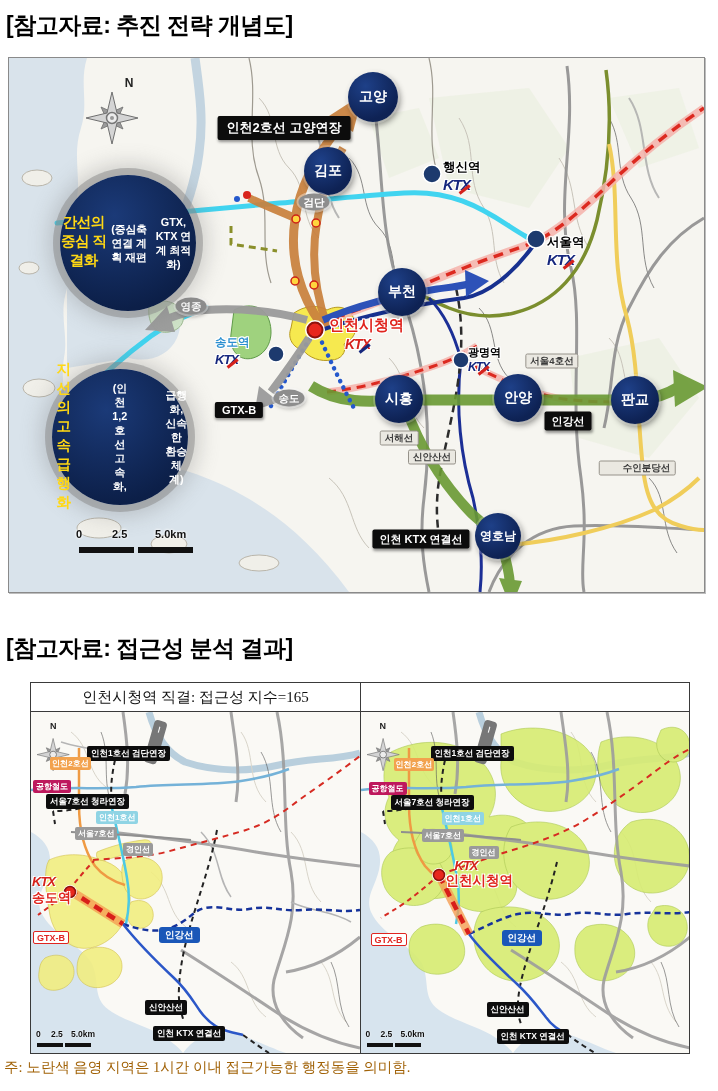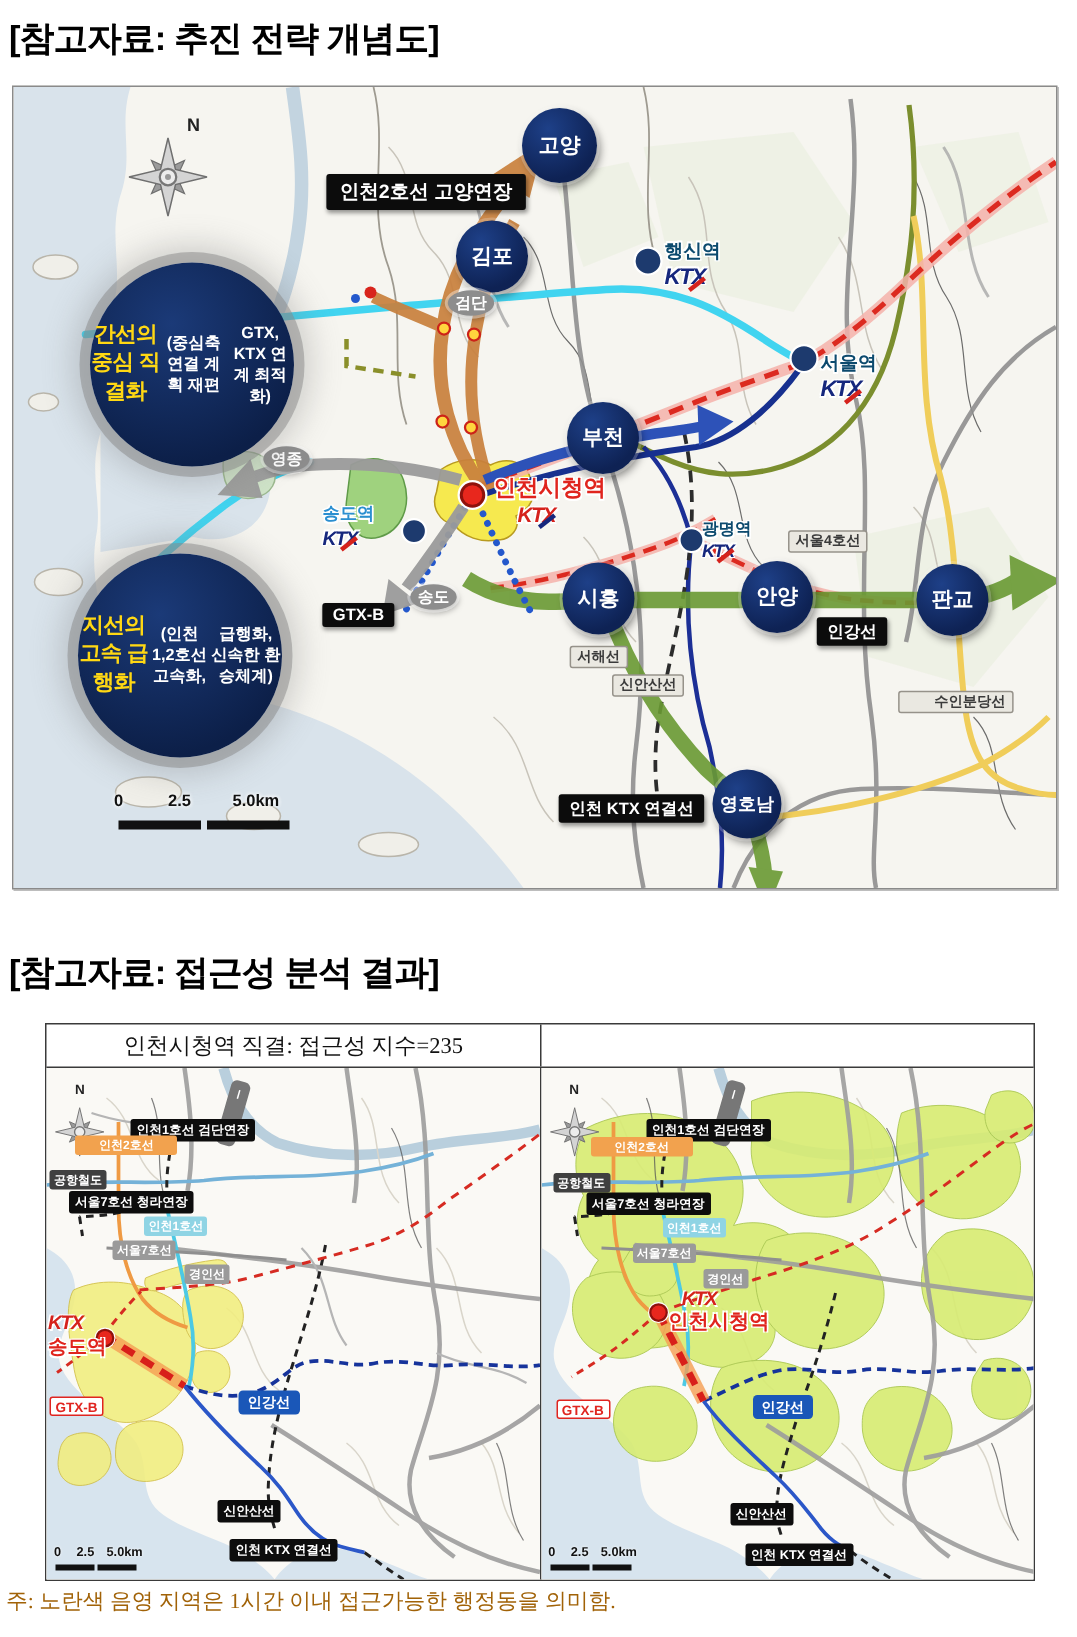--- a/index.html
+++ b/index.html
@@ -15,39 +15,39 @@
   .node.med{width:48px;height:48px;font-size:14px;}
   .node.sm3{width:46px;height:46px;font-size:12px;}
   .gnode{border-radius:50%;width:31px;height:17px;display:flex;align-items:center;justify-content:center;color:#fff;font-weight:700;font-size:10.5px;background:#8d8d8d;box-shadow:0 0 0 2px rgba(255,255,255,.4),1px 2px 4px rgba(0,0,0,.35);}
   .callout{width:136px;height:136px;border-radius:50%;display:flex;flex-direction:row;align-items:center;justify-content:center;text-align:center;background:radial-gradient(circle at 40% 30%,#1b3a78,#0c1f48 75%);box-shadow:0 0 0 7px rgba(135,135,135,.5),0 0 20px 12px rgba(120,120,120,.3);}
   .callout .ct{color:#ffd813;font-weight:700;font-size:14.5px;letter-spacing:-0.5px;margin-bottom:3px;}
   .callout .cl{color:#fff;font-size:10.8px;line-height:1.3;font-weight:700;}
   .blabel{background:#0c0c0c;color:#fff;font-weight:700;font-size:11px;padding:2px 7px;border-radius:2px;white-space:nowrap;box-shadow:1px 2px 3px rgba(0,0,0,.4);}
   .blabel.banner{font-size:13px;padding:3px 9px;}
   .glabel{background:#eae8e1;border:1px solid #96928a;color:#3b3b3b;font-weight:700;font-size:9.5px;padding:0px 4px;border-radius:2px;white-space:nowrap;}
   .stn{white-space:nowrap;font-weight:700;text-shadow:-1px -1px 0 #fff,1px -1px 0 #fff,-1px 1px 0 #fff,1px 1px 0 #fff,0 1px 0 #fff,0 -1px 0 #fff;}
-  .stn.blue{color:#0c4a6e;font-size:12.5px;}
+  .stn.blue{color:#000000;font-size:12.5px;}
   .stn.red{color:#e0241d;font-size:15px;}
   .ktx{display:inline-block;position:relative;font-style:italic;font-weight:900;letter-spacing:-1px;color:#16277d;font-size:15px;font-family:"Liberation Sans",sans-serif;text-shadow:-1px -1px 0 #fff,1px -1px 0 #fff,-1px 1px 0 #fff,1px 1px 0 #fff;}
   .ktx::after{content:"";position:absolute;right:-1px;bottom:3px;width:13px;height:2.5px;background:#d5221c;transform:rotate(-38deg);}
   .ktx.red{color:#d5221c;}
   .ktx.red::after{background:#16277d;}
   .scale-txt{font-size:11px;font-weight:700;color:#111;text-shadow:0 0 3px #fff,0 0 3px #fff;}
   .scale-bar{height:6px;background:#111;}
   
   #tbl{left:30px;top:682px;width:658px;border:1px solid #3a3a3a;background:#fff;}
   .hdr{display:flex;height:28px;border-bottom:1px solid #3a3a3a;}
   .hcell{width:329px;display:flex;align-items:center;justify-content:center;font-family:"Liberation Serif",serif;font-size:15px;color:#111;}
   .hcell:first-child{border-right:1px solid #3a3a3a;}
   .mrow{display:flex;height:341px;}
   .mcell{width:329px;position:relative;overflow:hidden;background:#faf9f5;}
   .mcell:first-child{border-right:1px solid #3a3a3a;}
   .s-blk{position:absolute;background:#0d0d0d;color:#fff;font-weight:700;font-size:8.5px;padding:1.5px 4px;border-radius:2px;white-space:nowrap;}
-  .s-or{position:absolute;background:#f2a24e;color:#fff;font-weight:700;font-size:8px;padding:1px 16px;border-radius:2px;white-space:nowrap;}
-  .s-lb{position:absolute;background:#404040;color:#fff;font-weight:700;font-size:8px;padding:1px 3px;border-radius:2px;white-space:nowrap;}
+  .s-or{position:absolute;background:#f2a24e;color:#fff;font-weight:700;font-size:8px;padding:1px 2px;border-radius:2px;white-space:nowrap;font-family:Liberation Mono, monospace;}
+  .s-lb{position:absolute;background:#be185d;color:#fff;font-weight:700;font-size:8px;padding:1px 3px;border-radius:2px;white-space:nowrap;}
   .s-cy{position:absolute;background:#8fd4e4;color:#fff;font-weight:700;font-size:8px;padding:1px 3px;border-radius:2px;white-space:nowrap;}
   .s-gy{position:absolute;background:#9a9a9a;color:#fff;font-weight:700;font-size:8px;padding:1px 3px;border-radius:2px;white-space:nowrap;}
   .s-gtxb{position:absolute;background:#fff;color:#e02520;border:1.5px solid #e02520;font-weight:700;font-size:9px;padding:0.5px 3px;border-radius:2px;white-space:nowrap;}
   .s-ing{position:absolute;background:#1a57b8;color:#fff;font-weight:700;font-size:9.5px;padding:1.5px 6px;border-radius:3px;white-space:nowrap;}
   .s-name{position:absolute;color:#e0241d;font-weight:700;font-size:13px;white-space:nowrap;text-shadow:-1px -1px 0 #fff,1px -1px 0 #fff,-1px 1px 0 #fff,1px 1px 0 #fff;}
   .s-ktx{position:absolute;font-style:italic;font-weight:900;letter-spacing:-1px;color:#d5221c;font-size:13px;text-shadow:-1px -1px 0 #fff,1px 1px 0 #fff;}
   .s-scale-txt{position:absolute;font-size:8.5px;font-weight:700;color:#111;text-shadow:0 0 2px #fff;}
   .s-scale-bar{position:absolute;height:4px;background:#111;}
   .s-n{position:absolute;font-size:9px;font-weight:700;color:#222;}
   #footnote{left:4px;top:1058px;font-family:"Liberation Serif",serif;font-size:14.5px;color:#a16207;}
@@ -213,21 +213,21 @@
 
   <div class="abs ctr gnode" style="left:305px;top:144px;">검단</div>
   <div class="abs ctr gnode" style="left:182px;top:248px;">영종</div>
   <div class="abs ctr gnode" style="left:280px;top:340px;">송도</div>
 
   <div class="abs ctr callout" style="left:119px;top:185px;">
     <div class="ct">간선의 중심 직결화</div>
     <div class="cl">(중심축 연결 계획 재편</div>
     <div class="cl">GTX, KTX 연계 최적화)</div>
   </div>
-  <div class="abs ctr callout" style="left:111px;top:379px;">
+  <div class="abs ctr callout" style="left:111px;top:379px;gap:35px;">
     <div class="ct">지선의 고속 급행화</div>
     <div class="cl">(인천1,2호선 고속화,</div>
     <div class="cl">급행화, 신속한 환승체계)</div>
   </div>
 
   <div class="abs" style="left:434px;top:101px;">
     <div class="stn blue">행신역</div>
     <span class="ktx">KTX</span>
   </div>
   <div class="abs" style="left:538px;top:176px;">
@@ -259,21 +259,21 @@
   <div class="abs scale-txt" style="left:103px;top:470px;">2.5</div>
   <div class="abs scale-txt" style="left:146px;top:470px;">5.0km</div>
   <div class="abs scale-bar" style="left:70px;top:489px;width:55px;"></div>
   <div class="abs scale-bar" style="left:129px;top:489px;width:55px;"></div>
 </div>
 
 <div class="abs title" style="left:6px;top:633px;">[참고자료: 접근성 분석 결과]</div>
 
 <div id="tbl" class="abs">
   <div class="hdr">
-    <div class="hcell">인천시청역 직결: 접근성 지수=235</div>
+    <div class="hcell">인천시청역 직결: 접근성 지수=165</div>
   </div>
   <div class="mrow">
 
     <div class="mcell">
       <svg width="329" height="341" viewBox="0 0 329 341" style="position:absolute;left:0;top:0;">
         <path d="M0,120 C15,128 22,140 18,158 C14,175 4,185 10,200 C20,222 48,232 60,250 C70,268 60,285 78,298 C95,310 120,315 135,326 C145,333 150,338 152,341 L0,341 Z" fill="#d7e4ee"></path>
         <path d="M152,341 C165,322 190,315 215,325 C235,333 248,339 255,341 Z" fill="#d7e4ee"></path>
         <path d="M118,0 C124,22 134,40 154,50 C184,60 218,60 248,53 C278,46 304,48 329,41" stroke="#b9cfdd" stroke-width="7" fill="none"></path>
         <g stroke="#d9d5ca" stroke-width="1" fill="none">
           <path d="M40,20 C60,35 55,60 75,75"></path>

